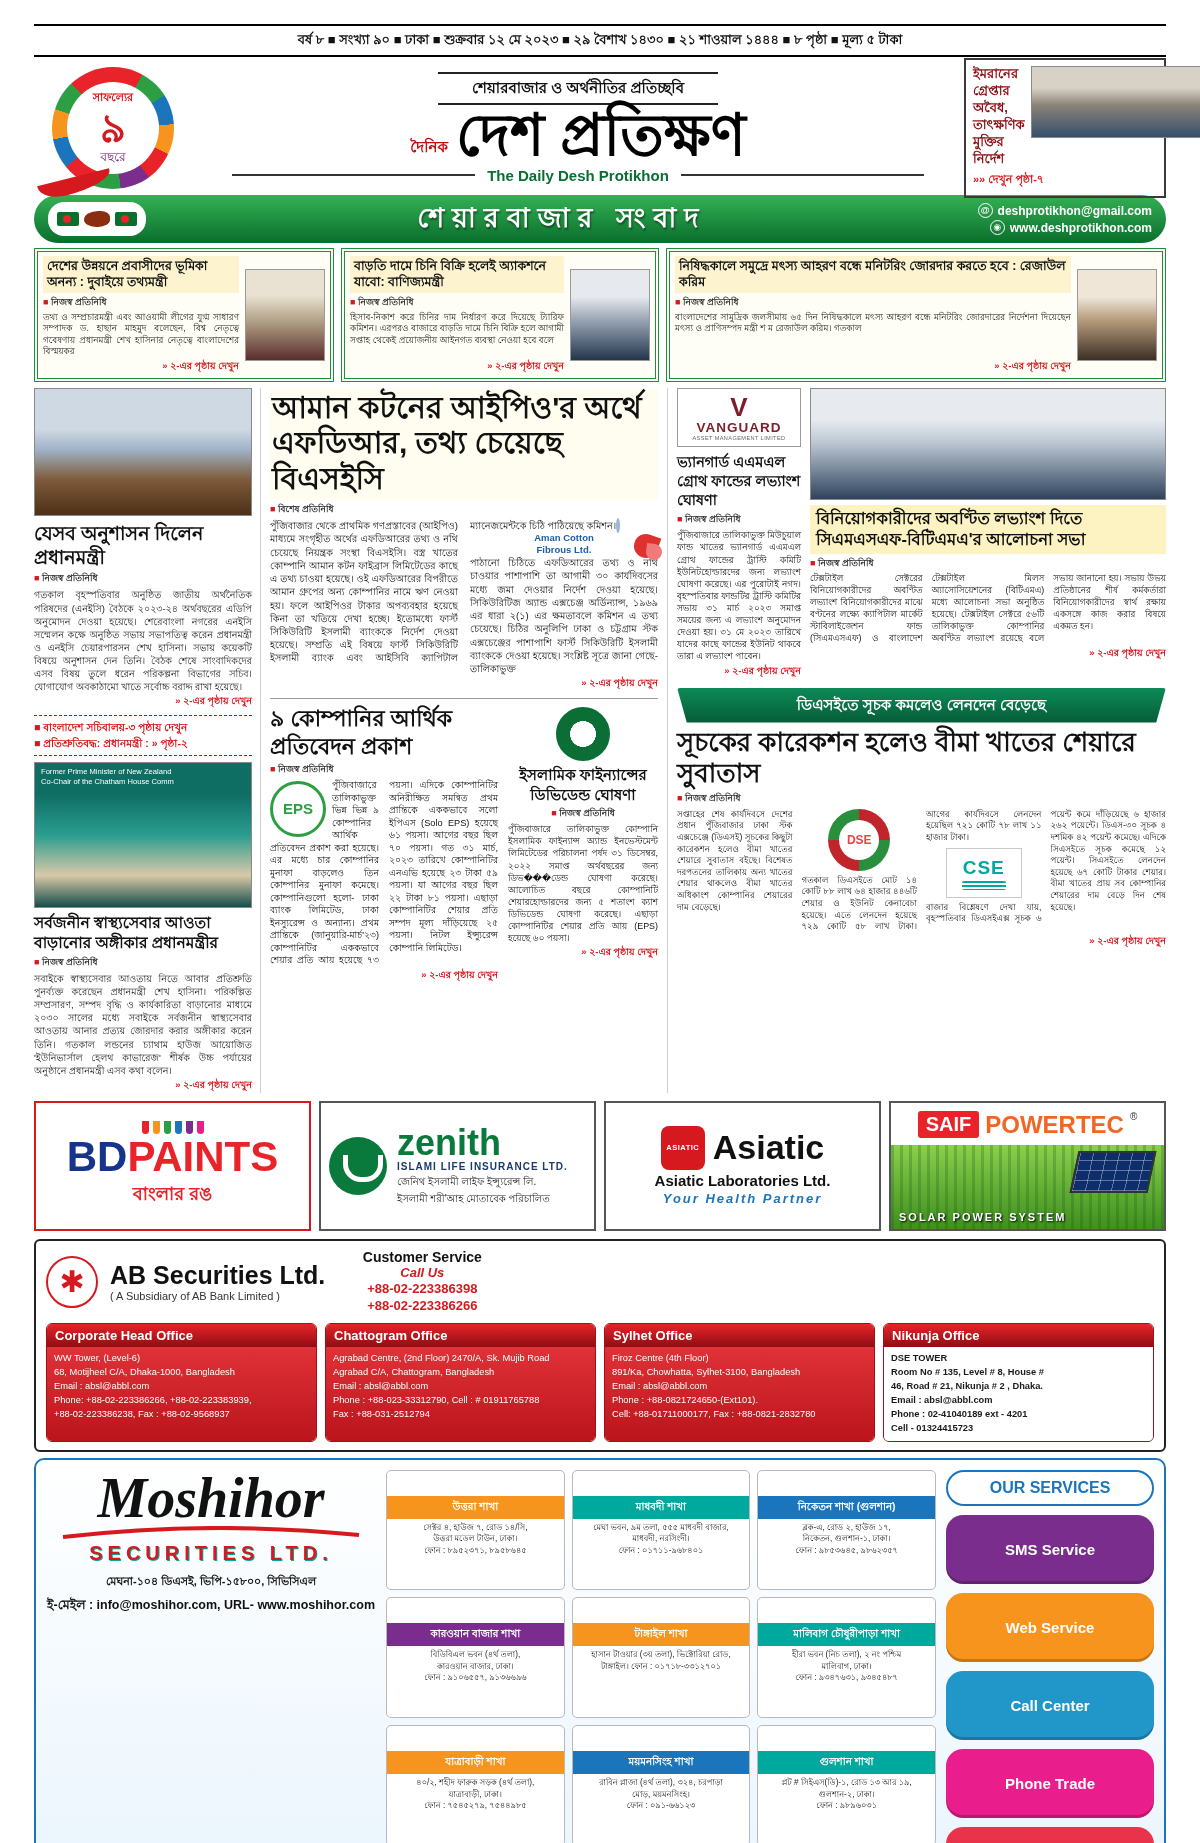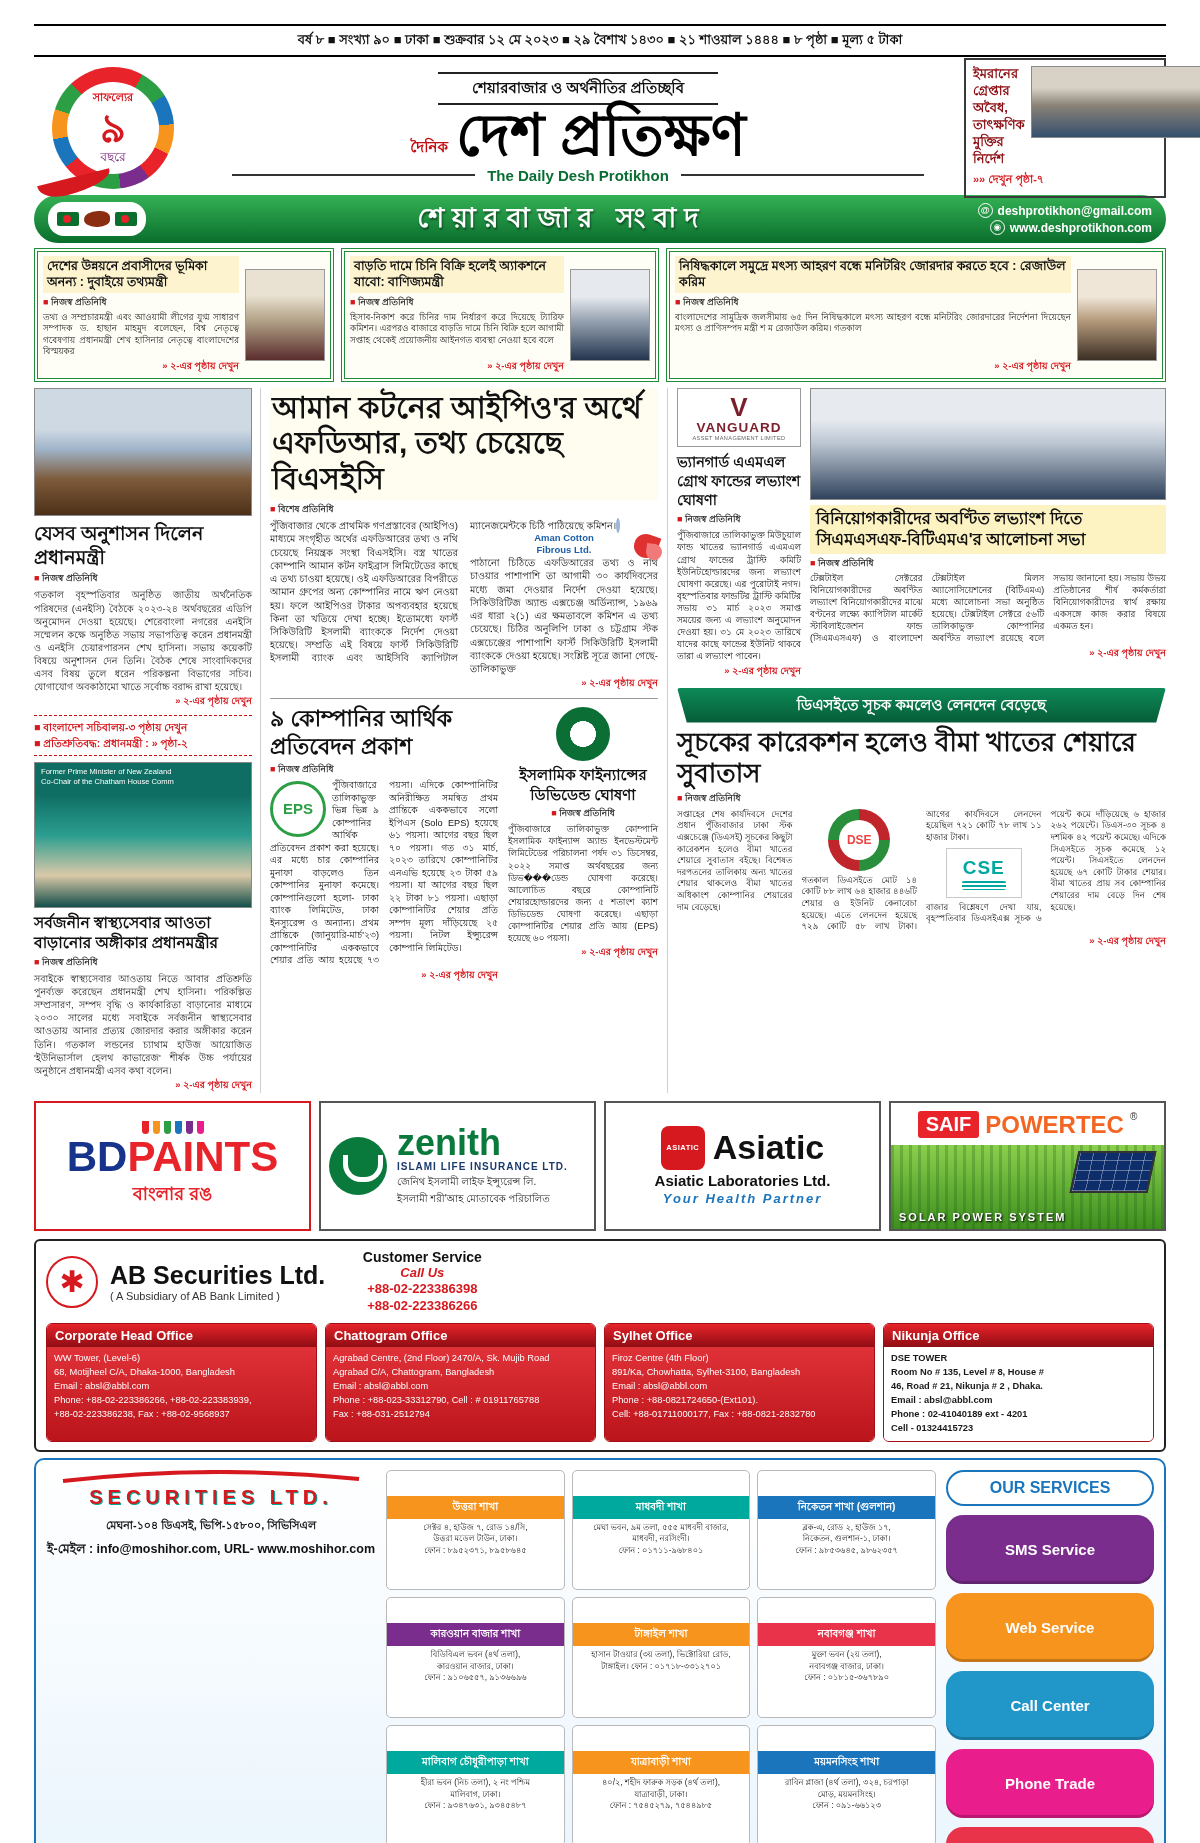--- a/index.html
+++ b/index.html
@@ -480,20 +480,21 @@
 46, Road # 21, Nikunja # 2 , Dhaka.
 Email : absl@abbl.com
 Phone : 02-41040189 ext - 4201
 Cell - 01324415723</div>
       </div>
     </div>
   </div>
 
   <div class="mosh">
     <div class="mosh-left">
+      <div class="mosh-brand">Moshihor</div>
       <svg width="300" height="14" style="margin:0 auto">
           <path d="M2 11 Q150 -6 298 9" stroke="#d6191f" stroke-width="4" fill="none"></path>
         </svg>
       <div class="mosh-sub">SECURITIES LTD.</div>
       <div class="mosh-member">মেঘনা-১০৪ ডিএসই, ভিপি-১৫৮০০, সিভিসিএল</div>
       <div class="mosh-email">ই-মেইল : info@moshihor.com, URL- www.moshihor.com</div>
       <div class="mosh-head-office">
         <div class="mho-title">প্রধান কার্যালয়</div>
         <div class="mho-body">আল-আমিন সেন্টার, লেভেল ১৪ ও ১৬তম তলা, ২৫/এ,
 দিলকুশা বা/এ, মতিঝিল, ঢাকা-১০০০
@@ -526,26 +527,20 @@
           <div class="branch-body">বিডিবিএল ভবন (৪র্থ তলা),
 কারওয়ান বাজার, ঢাকা।
 ফোন : ৯১০৬৫৫৭, ৯১৩৬৬৯৬</div>
         </div>
         <div class="branch">
           <div class="branch-head" style="background: rgb(247, 148, 29);">টাঙ্গাইল শাখা</div>
           <div class="branch-body">হাসান টাওয়ার (৩য় তলা), ভিক্টোরিয়া রোড,
 টাঙ্গাইল। ফোন : ০১৭১৮-৩৩১২৭০১</div>
         </div>
         <div class="branch">
-          <div class="branch-head" style="background: rgb(232, 51, 74);">নবাবগঞ্জ শাখা</div>
-          <div class="branch-body">মুক্তা ভবন (২য় তলা),
-নবাবগঞ্জ বাজার, ঢাকা।
-ফোন : ০১৮১৫-৩৬৭৮৯০</div>
-        </div>
-        <div class="branch">
           <div class="branch-head" style="background: rgb(0, 169, 157);">মালিবাগ চৌধুরীপাড়া শাখা</div>
           <div class="branch-body">হীরা ভবন (নিচ তলা), ২ নং পশ্চিম
 মালিবাগ, ঢাকা।
 ফোন : ৯৩৪৭৬৩১, ৯৩৪৫৪৮৭</div>
         </div>
         <div class="branch">
           <div class="branch-head" style="background: rgb(247, 148, 29);">যাত্রাবাড়ী শাখা</div>
           <div class="branch-body">৪০/২, শহীদ ফারুক সড়ক (৪র্থ তলা),
 যাত্রাবাড়ী, ঢাকা।
 ফোন : ৭৫৪৫২৭৯, ৭৫৪৪৯৮৫</div>

